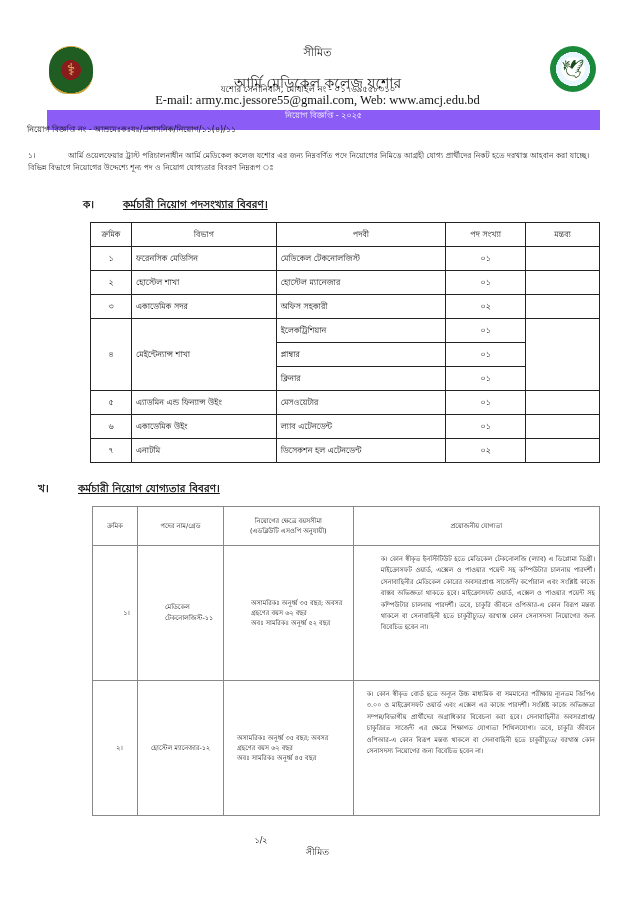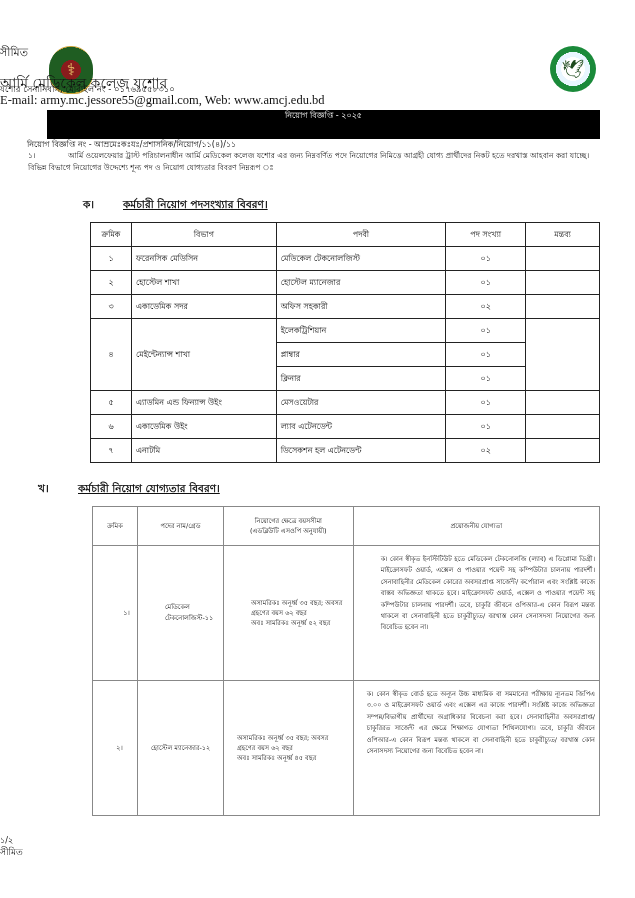--- a/index.html
+++ b/index.html
@@ -1,32 +1,32 @@
 <!DOCTYPE html>
 <html><head>
 <meta charset="utf-8">
 <style>
   html, body { margin:0; padding:0; background:#ffffff; }
   body { width:635px; height:898px; position:relative; overflow:hidden;
          font-family:"DejaVu Sans", "Liberation Sans", sans-serif; color:#111; }
   .abs { position:absolute; }
-  .center { }
+  .center { text-align:center; }
   .restricted-top { left:0; width:635px; top:44px; font-size:11px; }
   .org-name { left:0; width:635px; top:72px; font-size:14px; }
   .org-addr { left:0; width:616px; top:83px; font-size:8.5px; }
   .org-contact { left:0; width:635px; top:93px; font-size:12.5px; font-weight:normal;
                  font-family:"Liberation Serif", "DejaVu Serif", serif; }
   .logo { width:44px; height:48px; border-radius:50%; }
   .logo-left { left:49px; top:46px; background:radial-gradient(circle at 50% 50%, #8a1c1c 0 30%, #1f5d22 31% 70%, #c9a23a 71% 76%, #1f5d22 77% 100%); border-radius:48% 48% 42% 42%; }
   .logo-right { left:550px; top:46px; width:46px; height:46px;
                 background:radial-gradient(circle at 50% 50%, #ffffff 0 36%, #e8f6ff 37% 52%, #1a8a3a 53% 78%, #c92a2a 79% 88%, #1a8a3a 89% 100%); }
   .logo-right .bird { position:absolute; left:10px; top:12px; width:26px; height:22px; font-size:18px; line-height:22px; text-align:center; color:#1d4a1d; }
   .logo-left .staff { position:absolute; left:16px; top:12px; width:12px; height:24px; font-size:16px; line-height:24px; text-align:center; color:#e9c56a; }
-  .title-bar { left:47px; top:110px; width:553px; height:29px; background:#000000; color:#fff; font-size:8px; line-height:12px; text-align:center; }
-  .ref-line { left:27px; top:123px; font-size:8px;margin-top:15px; }
+  .title-bar { left:47px; top:110px; width:553px; height:20px; background:#8b5cf6; color:#fff; font-size:8px; line-height:12px; text-align:center; }
+  .ref-line { left:27px; top:123px; font-size:8px; }
   .para { left:28px; top:150px; width:570px; font-size:7.5px; line-height:12px; }
   .para .num { display:inline-block; width:40px; }
   .sec-head { font-size:10.5px; }
   .sec-head .label { display:inline-block; width:40px; font-weight:bold; }
   .sec-head .text { text-decoration:underline; font-weight:bold; }
   .sec-a { left:38px; top:197px;margin-left:45px; }
   .sec-b { left:38px; top:481px; }
 
   table { border-collapse:collapse; }
   .t1 { left:90px; top:222px; width:510px; font-size:8px; }

